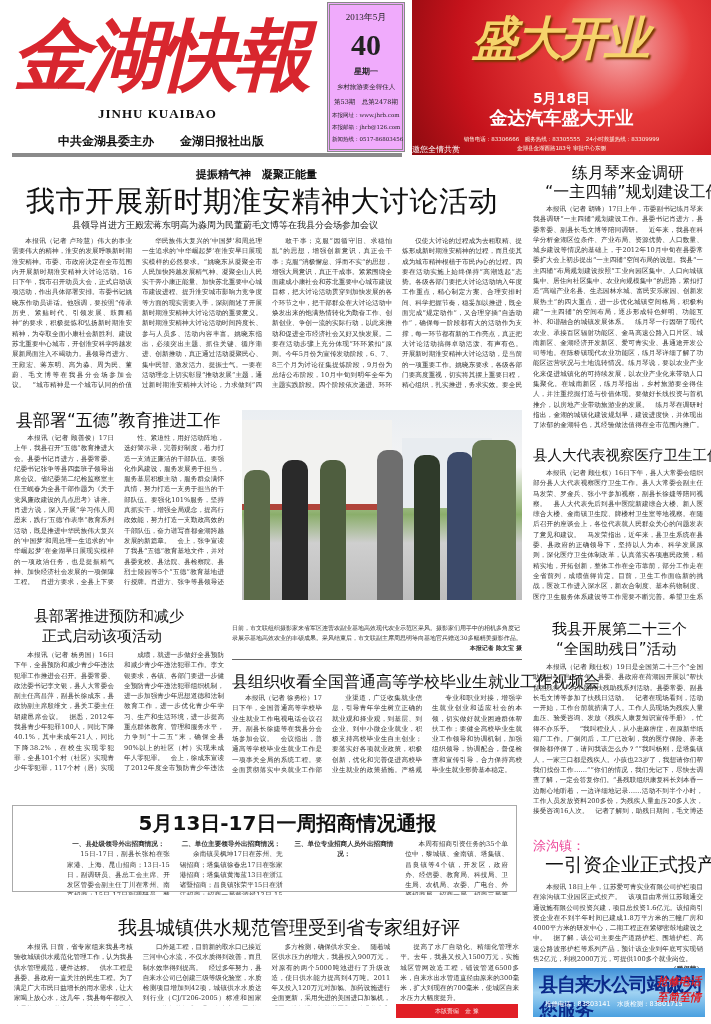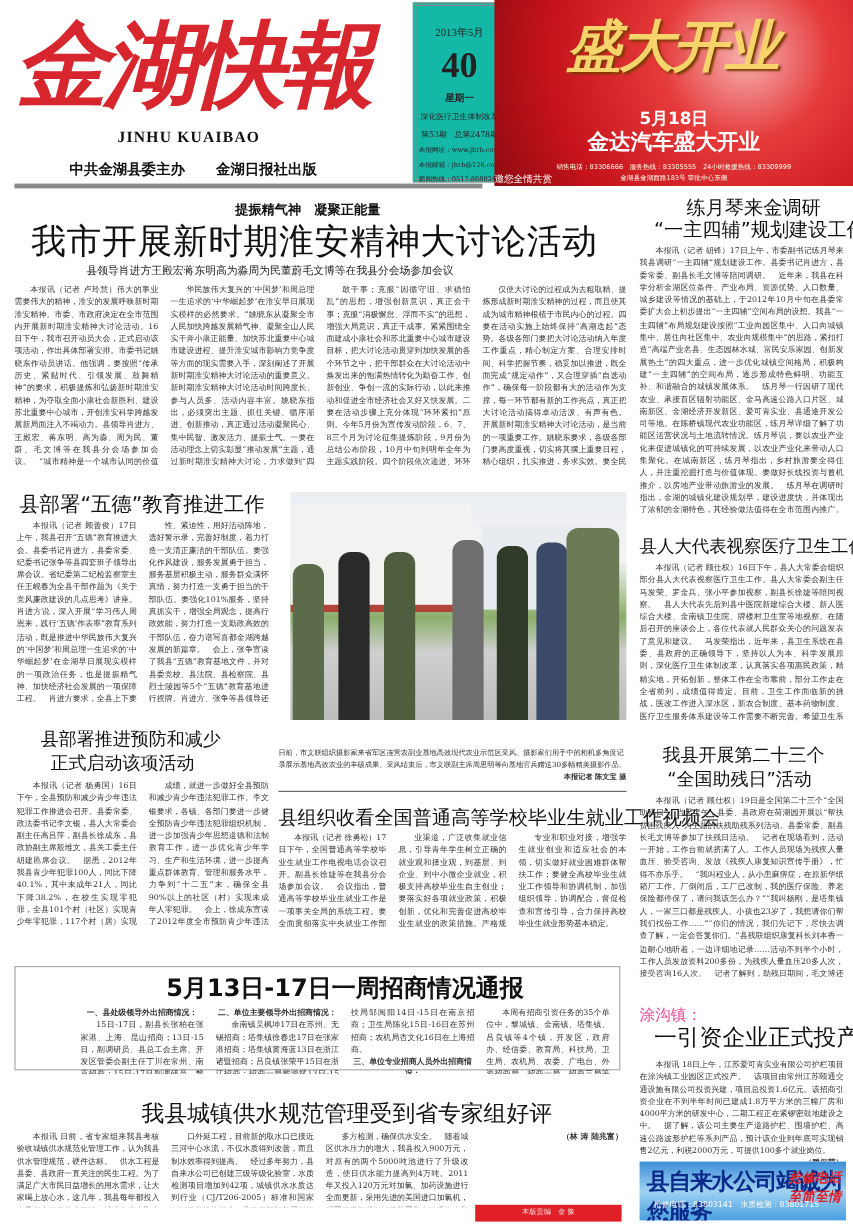--- a/index.html
+++ b/index.html
@@ -5,21 +5,21 @@
   * { box-sizing: border-box; margin: 0; padding: 0; }
   html, body { width: 711px; height: 1024px; background: #fff; overflow: hidden; }
   body { position: relative; font-family: "DejaVu Serif", "Liberation Serif", serif; color: #222; }
   .abs { position: absolute; }
   .masthead-title { left: 12px; top: 6px; width: 300px; height: 98px; color: #d8262e;
     font-family: "DejaVu Serif", serif; font-size: 78px; font-style: italic; font-weight: bold; letter-spacing: -4px; line-height: 98px; }
   .masthead-pinyin { left: 98px; top: 106px; font-size: 13px; font-weight: bold; letter-spacing: 1px; color: #111; font-family: "Liberation Serif", serif; }
   .masthead-sponsor { left: 58px; top: 133px; font-size: 12px; font-weight: bold; color: #111; font-family: "DejaVu Sans", sans-serif; }
   .masthead-sponsor span + span { margin-left: 26px; }
   .rule-top { left: 12px; top: 153px; width: 390px; height: 4px; background: #8a8a8a; }
-  .datebox { left: 344px; top: 2px; width: 78px; height: 150px; border: 3px double #888; background: #14b8a6; text-align: center; padding-top: 16px; }
+  .datebox { left: 327px; top: 2px; width: 78px; height: 150px; border: 3px double #888; background: #f0abfc; text-align: center; padding-top: 6px; }
   .datebox .ym { font-size: 9px; font-family: "Liberation Serif", serif; }
   .datebox .day { font-size: 30px; font-weight: bold; font-family: "Liberation Serif", serif; line-height: 34px; margin-top: 4px; }
   .datebox .wk { font-size: 8px; font-weight: bold; margin-top: 4px; }
   .datebox .sm { font-size: 6.5px; margin-top: 6px; white-space: nowrap; }
   .datebox .xs { font-size: 5.5px; text-align: left; padding-left: 2px; margin-top: 5px; white-space: nowrap; }
   .ad-top { left: 412px; top: 0; width: 299px; height: 155px;
     background: radial-gradient(circle at 70% 30%, #f7b0b0 0%, #e53a3a 30%, #c5121b 70%, #8e0b10 100%); overflow: hidden; }
   .ad-top .big { position: absolute; left: 60px; top: 8px; font-size: 46px; font-weight: bold; color: #f6d36b; font-style: italic; text-shadow: 2px 2px 2px #7a3a00; font-family: "DejaVu Serif", serif; letter-spacing: -2px; }
   .ad-top .d { position: absolute; left: 0; width: 299px; top: 90px; text-align: center; color: #fff; font-family: "DejaVu Sans", sans-serif; font-size: 14px; font-weight: bold; }
   .ad-top .t { position: absolute; left: 0; width: 299px; top: 106px; text-align: center; color: #fff; font-family: "DejaVu Sans", sans-serif; font-size: 18px; font-weight: bold; }
@@ -53,21 +53,21 @@
 <div class="abs masthead-pinyin">JINHU  KUAIBAO</div>
 <div class="abs masthead-sponsor">
   <span>中共金湖县委主办</span><span>金湖日报社出版</span>
 </div>
 <div class="abs rule-top"></div>
 
 <div class="abs datebox">
   <div class="ym">2013年5月</div>
   <div class="day">40</div>
   <div class="wk">星期一</div>
-  <div class="sm">深化医疗卫生体制改革</div>
+  <div class="sm">乡村旅游要全得住人</div>
   <div class="sm">第53期　总第2478期</div>
   <div class="xs">本报网址：www.jhrb.com</div>
   <div class="xs">本报邮箱：jhrb@126.com</div>
   <div class="xs">新闻热线：0517-86803456</div>
 </div>
 
 <div class="abs ad-top">
   <div class="big">盛大开业</div>
   <div class="d">5月18日</div>
   <div class="t">金达汽车盛大开业</div>
@@ -145,21 +145,20 @@
   <div class="body" style="display:grid;grid-template-columns:1fr 1fr 1fr 1fr;column-gap:10px;padding:2px 8px;height:58px;">
     <div>
       <div class="sect-head">一、县处级领导外出招商情况：</div>
       <p>15日-17日，副县长张柏在张家港、上海、昆山招商；13日-15日，副调研员、县总工会主席、开发区管委会副主任丁川在常州、南京招商；15日-17日副调研员、黎城镇党委书记徐建民在上海、张家港招商。</p>
     </div>
     <div>
       <div class="sect-head">二、单位主要领导外出招商情况：</div>
       <p>余南镇吴枫坤17日在苏州、无锡招商；塔集镇徐春忠17日在张家港招商；塔集镇黄海蓝13日在浙江诸暨招商；吕良镇张荣平15日在浙江招商；招商一局戴鸿斌13日-15日在浙江招商；外资招商局汪德陆14日-15日在南京招商；科</p>
     </div>
     <div>
-      <p style="text-indent:0">技局邹阅阳14日-15日在南京招商；卫生局陈化15日-16日在苏州招商；农机局杏文化16日在上海招商。</p>
       <div class="sect-head">三、单位专业招商人员外出招商情况：</div>
     </div>
     <div>
       <p>本周有招商引资任务的35个单位中，黎城镇、金南镇、塔集镇、吕良镇等4个镇，开发区，政府办、经信委、教育局、科技局、卫生局、农机局、农委、广电台、外资招商局、招商一局、招商三局等12个单位专职招商人员在外招商。</p>
     </div>
   </div>
 </div>
 
 <div class="abs" style="left:533px;top:837px;font-size:13px;color:#ec4899;text-align:right;">涂沟镇：</div>
 <div class="abs hl" style="left:545px;top:852px;font-size:19px;">一引资企业正式投产</div>
@@ -167,20 +166,21 @@
   <p>本报讯 18日上午，江苏爱可青实业有限公司护栏项目在涂沟镇工业园区正式投产。　该项目由常州江苏颐通交通设施有限公司投资兴建，项目总投资1.6亿元。该招商引资企业在不到半年时间已建成1.8万平方米的三幢厂房和4000平方米的研发中心，二期工程正在紧锣密鼓地建设之中。　据了解，该公司主要生产道路护栏、围墙护栏、高速公路波形护栏等系列产品，预计该企业到年底可实现销售2亿元，利税2000万元，可提供100多个就业岗位。</p>
   <div style="text-align:right;font-weight:bold;">（滕保荣）</div>
 </div>
 
 <div class="abs hl" style="left:118px;top:915px;font-size:19px;">我县城镇供水规范管理受到省专家组好评</div>
 <div class="abs body" style="left:14px;top:942px;width:505px;height:64px;display:grid;grid-template-columns:1fr 1fr 1fr 1fr;column-gap:10px;">
   <p>本报讯 日前，省专家组来我县考核验收城镇供水规范化管理工作，认为我县供水管理规范，硬件达标。　供水工程是县委、县政府一直关注的民生工程。为了满足广大市民日益增长的用水需求，让大家喝上放心水，这几年，我县每年都投入大量资金用于供水工程。城镇自来水取水管道先后进行了三次延伸和改造，去年又投入260万元实施了取水</p>
   <p>口外延工程，目前新的取水口已接近三河中心水流，不仅水质得到改善，而且制水效率得到提高。　经过多年努力，县自来水公司已创建三级等级化验室，水质检测项目增加到42项，城镇供水水质达到行业（CJ/T206-2005）标准和国家106项指标的标准。县环保部门每周对源水进行一次检测，县疾控中心每月对管网水进行一次检测，通过</p>
   <p>多方检测，确保供水安全。　随着城区供水压力的增大，我县投入900万元，对原有的两个5000吨池进行了升级改造，使日供水能力提高到4万吨。2011年又投入120万元对加氯、加药设施进行全面更新，采用先进的美国进口加氯机，配置了液氯泄漏报警装置和自动吸收中和装置，对一泵房、二泵房机组进行增容扩容，并新上了一套自动化控制系统，</p>
   <div>
+    <p>提高了水厂自动化、精细化管理水平。去年，我县又投入1500万元，实施城区管网改造工程，铺设管道6500多米，自来水出水管道直径由原来的300毫米，扩大到现在的700毫米，使城区自来水压力大幅度提升。</p>
     <div style="text-align:right;font-weight:bold;">（林 涛 陆兆富）</div>
   </div>
 </div>
 
 <div class="abs red-bar" style="left:396px;top:1004px;width:122px;height:14px;">本版责编　金 豫</div>
 
 <div class="abs ad-bot" style="left:533px;top:968px;width:172px;height:49px;">
   <div class="w">县自来水公司竭诚为您服务</div>
   <div class="r">
     <div>抢修电话</div>

